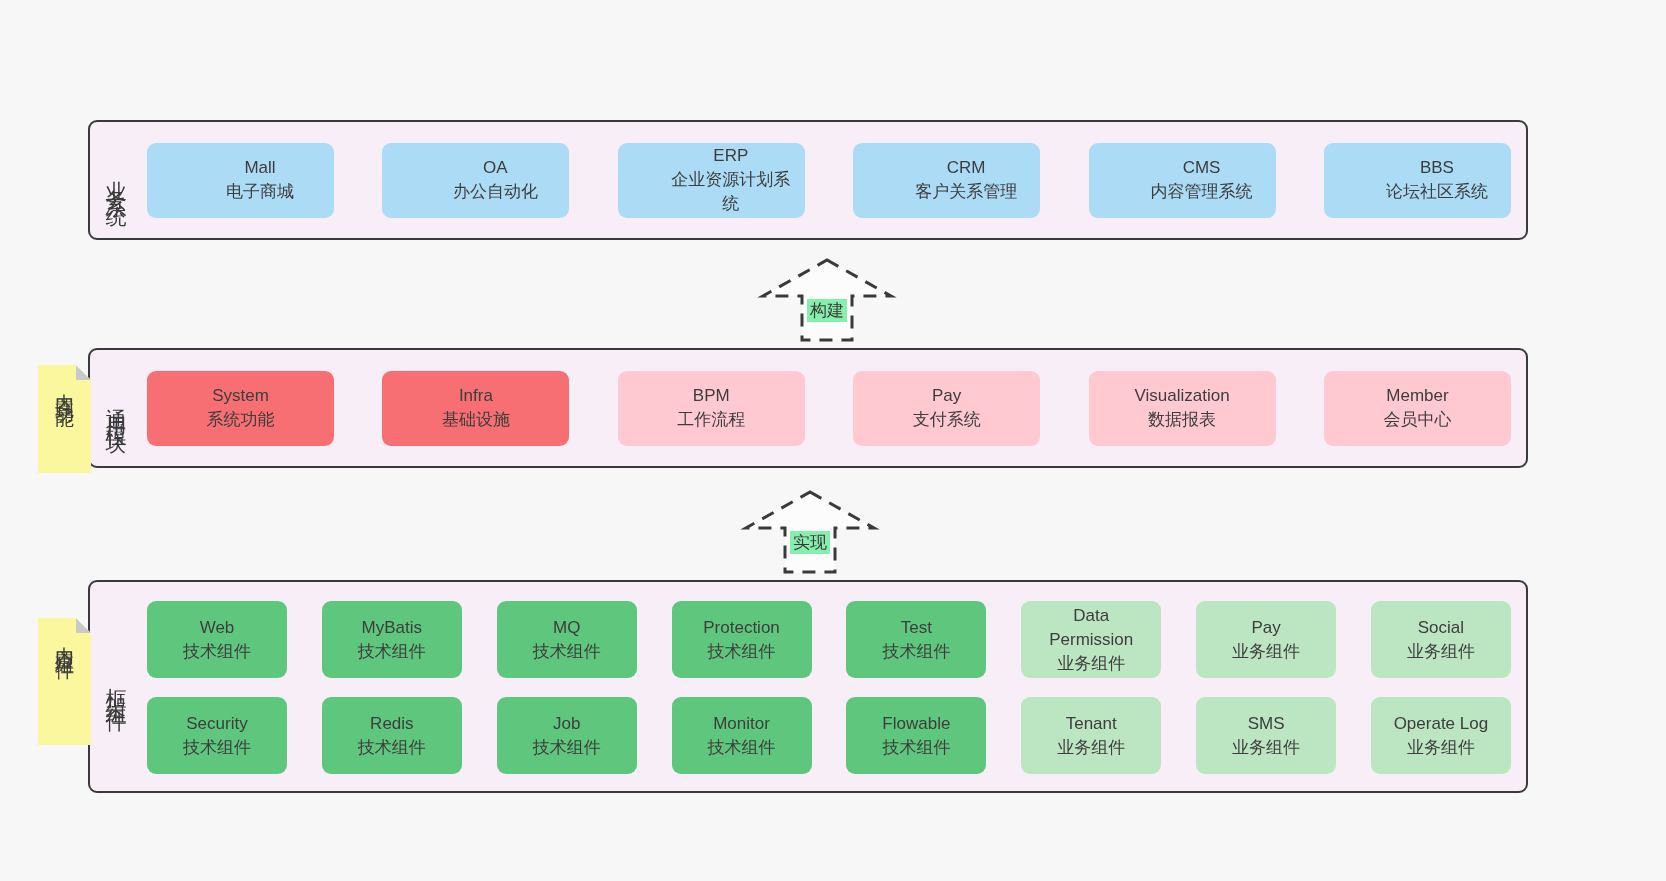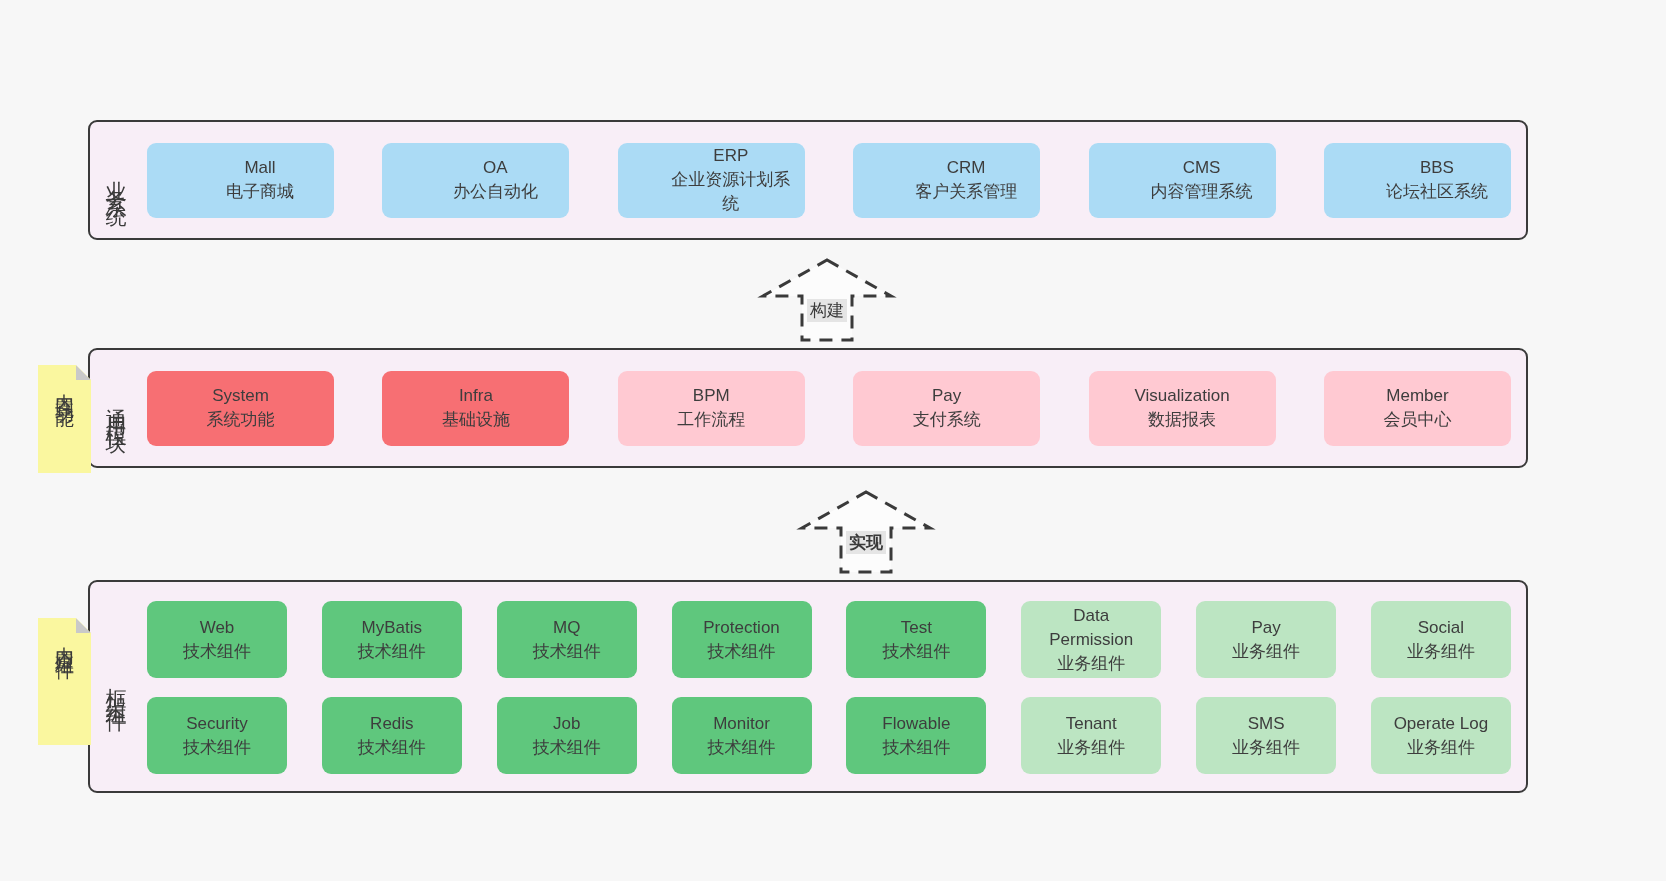--- a/index.html
+++ b/index.html
@@ -55,25 +55,25 @@
     position:absolute; top:0; right:0; width:15px; height:15px;
     background:#c9c9c9; clip-path:polygon(0 0, 0 100%, 100% 100%);
   }
   .note-text {
     writing-mode:vertical-rl; text-orientation:upright;
     font-size:19px; letter-spacing:5px; color:#3a3a3a; white-space:nowrap;
   }
 
   .arrow { position:absolute; width:140px; height:88px; z-index:4; }
   #arrow-build     { left:757px; top:256px; }
-  #arrow-implement { left:796px; top:488px;font-weight:bold; }
+  #arrow-implement { left:740px; top:488px; }
   .arrow svg { display:block; width:100%; height:100%; overflow:visible; }
   .arrow-label {
     position:absolute; left:50%; top:43px; transform:translateX(-50%);
-    background:#e5e5e5; padding:0 3px; font-size:17px; color:#3a3a3a; white-space:nowrap;
+    background:#86efac; padding:0 3px; font-size:17px; color:#3a3a3a; white-space:nowrap;
   }
 </style>
 </head>
 <body>
 
 <div class="canvas">
 
   <div class="band" id="band-business">
     <div class="side-label">业务系统</div>
     <div class="row6">

